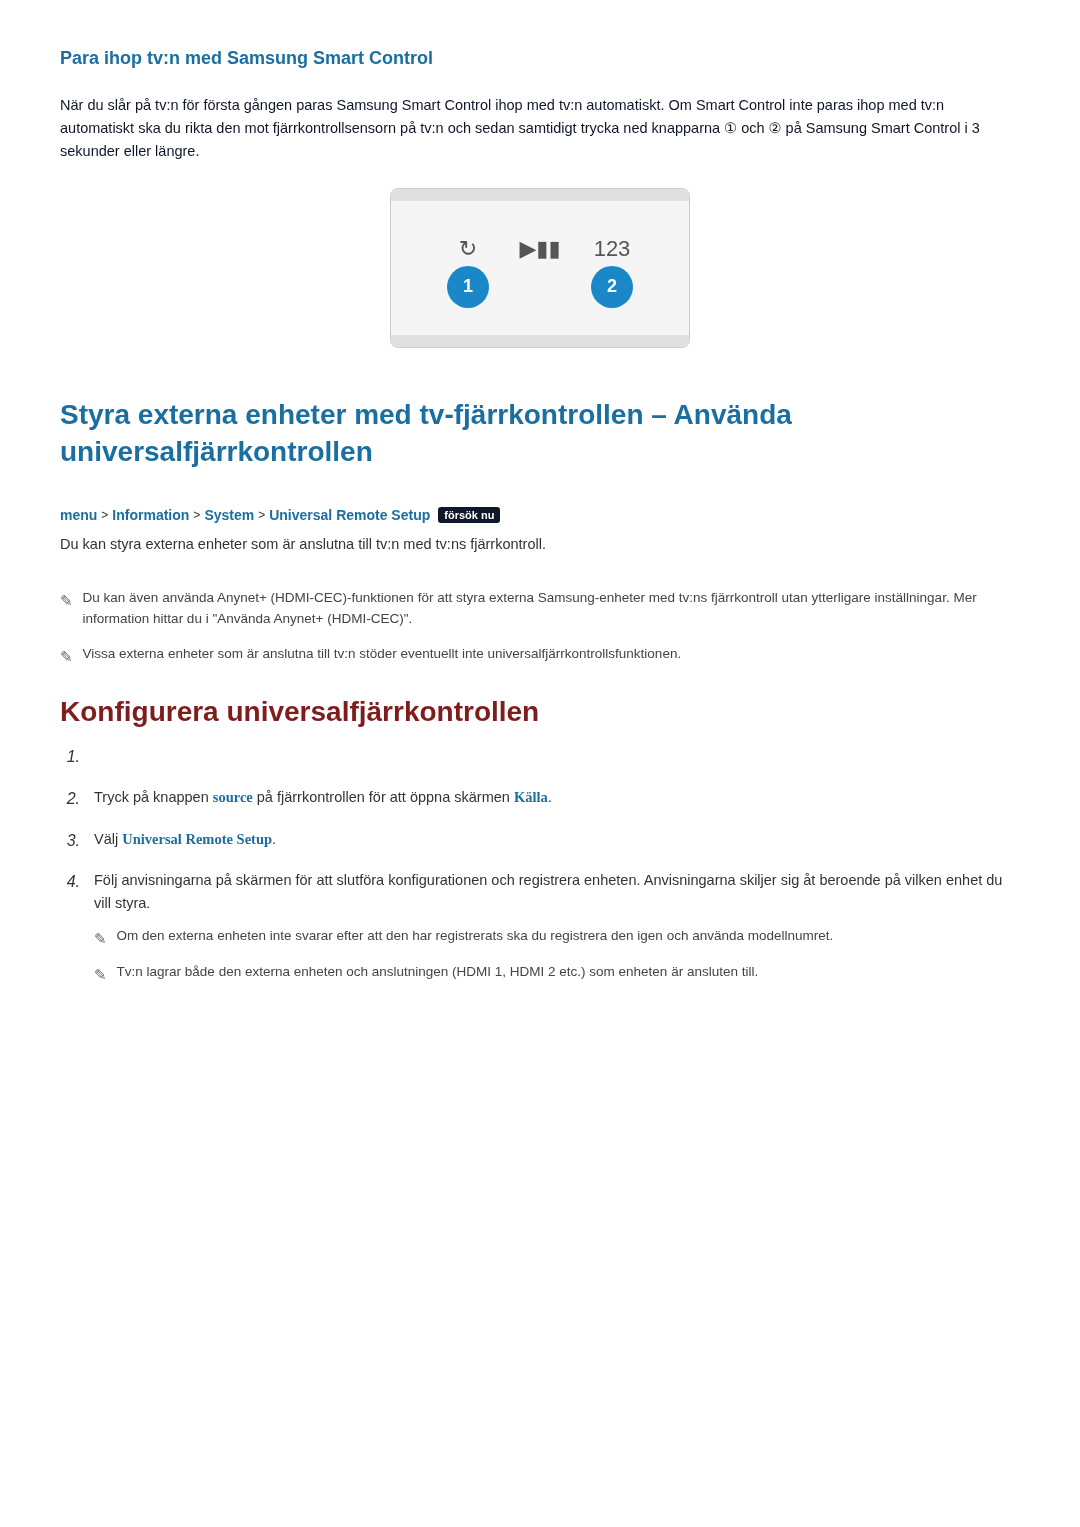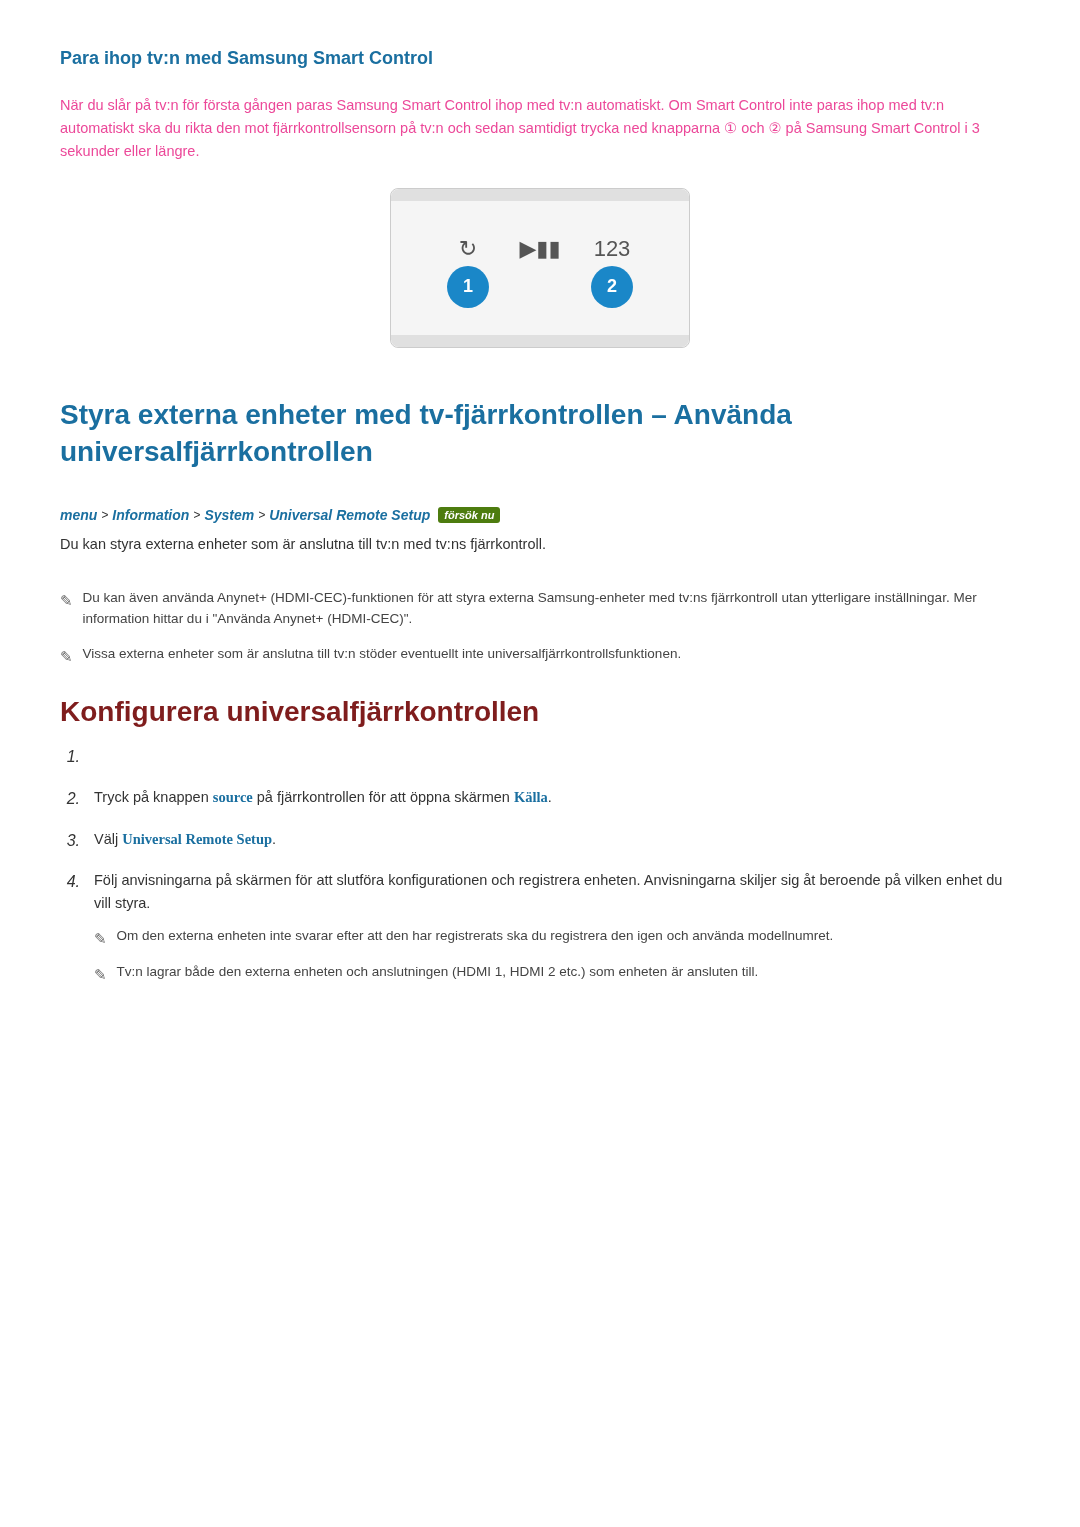--- a/index.html
+++ b/index.html
@@ -18,21 +18,21 @@
     .section-pair-title {
       color: #1a6fa0;
       font-size: 18px;
       font-weight: bold;
       margin-bottom: 25px;
     }
 
     .section-pair-body {
       font-size: 14.5px;
       line-height: 1.6;
-      color: #ec4899;
+      color: #0f172a;
       margin-bottom: 24px;
     }
 
     
     .remote-image-container {
       display: flex;
       justify-content: center;
       margin: 24px 0 48px 0;
     }
 
@@ -116,35 +116,34 @@
       border-top: none;
     }
 
     
     .breadcrumb {
       font-size: 14px;
       margin-bottom: 10px;
       display: flex;
       align-items: center;
       gap: 4px;
-      font-style: italic;
     }
 
     .breadcrumb-item {
       color: #1a6fa0;
       font-weight: bold;
     }
 
     .breadcrumb-sep {
       color: #333;
       font-size: 12px;
     }
 
     .try-now-badge {
-      background: #4d7c0f;
+      background: #0f172a;
       color: #ffffff;
       font-size: 11px;
       padding: 2px 6px;
       border-radius: 3px;
       font-weight: bold;
       margin-left: 4px;
     }
 
     .section-description {
       font-size: 14.5px;

